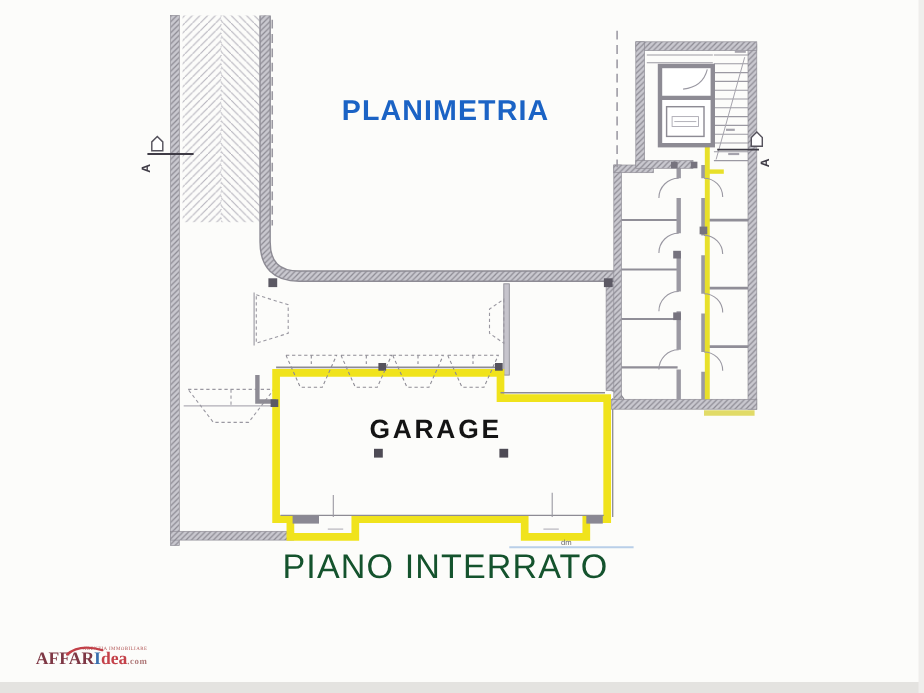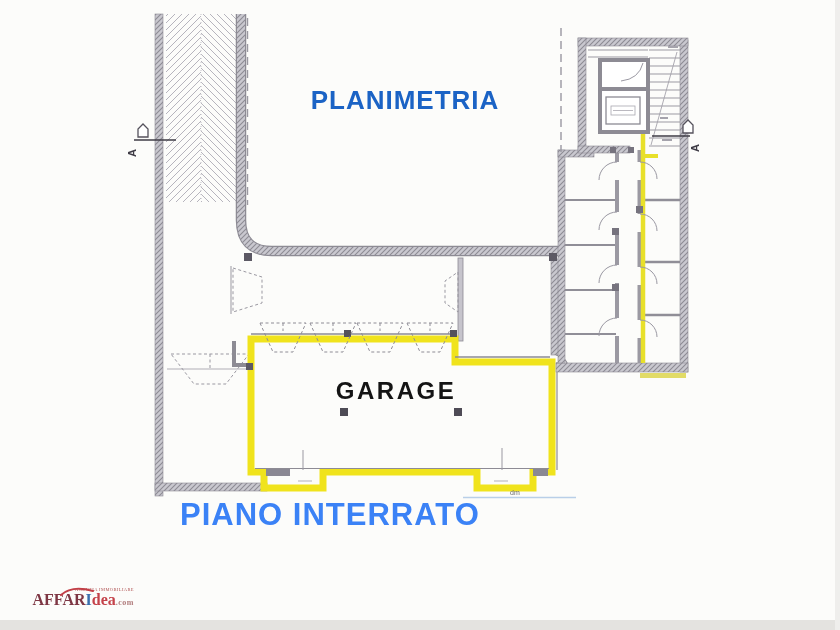--- a/index.html
+++ b/index.html
@@ -3,22 +3,22 @@
 <meta charset="utf-8">
 <style>
   html,body{margin:0;padding:0;background:#fff;}
   .canvas{position:relative;width:840px;height:630px;background:#fcfcfa;overflow:hidden;
           font-family:"Liberation Sans",sans-serif;}
   svg.plan{position:absolute;left:0;top:0;}
   .title{position:absolute;top:86px;left:250px;width:310px;text-align:center;color:#1b63c5;
          font-weight:bold;font-size:26px;line-height:29px;letter-spacing:1px;}
   .garage-label{position:absolute;top:377px;left:296px;width:200px;text-align:center;
          font-size:24px;font-weight:bold;letter-spacing:2.5px;color:#141414;}
-  .floor-label{position:absolute;top:497px;left:180px;width:450px;text-align:left;
-         font-size:31px;font-weight:bold;letter-spacing:1px;color:#3b82f6;}
+  .floor-label{position:absolute;top:497px;left:180px;width:450px;text-align:center;
+         font-size:31px;font-weight:normal;letter-spacing:1px;color:#14532d;}
   .logo{position:absolute;left:14px;top:587px;width:120px;height:36px;text-align:right;}
   .logo .tagline{font-size:4.5px;color:#b05252;letter-spacing:.4px;margin-left:13px;
          font-family:"Liberation Serif",serif;}
   .logo .brand{font-family:"Liberation Serif",serif;font-weight:bold;font-size:16px;
          color:#7e3744;line-height:15px;}
   .logo .brand .a2{color:#3a6fae;}
   .logo .brand .a3{color:#c4424a;}
   .logo .brand .a4{font-size:8px;color:#b07b7b;letter-spacing:.5px;}
   .logo .swoosh{position:absolute;left:46px;top:-3px;}
   .scan-bottom{position:absolute;left:0;right:0;bottom:0;height:10px;background:#e4e3e0;}

